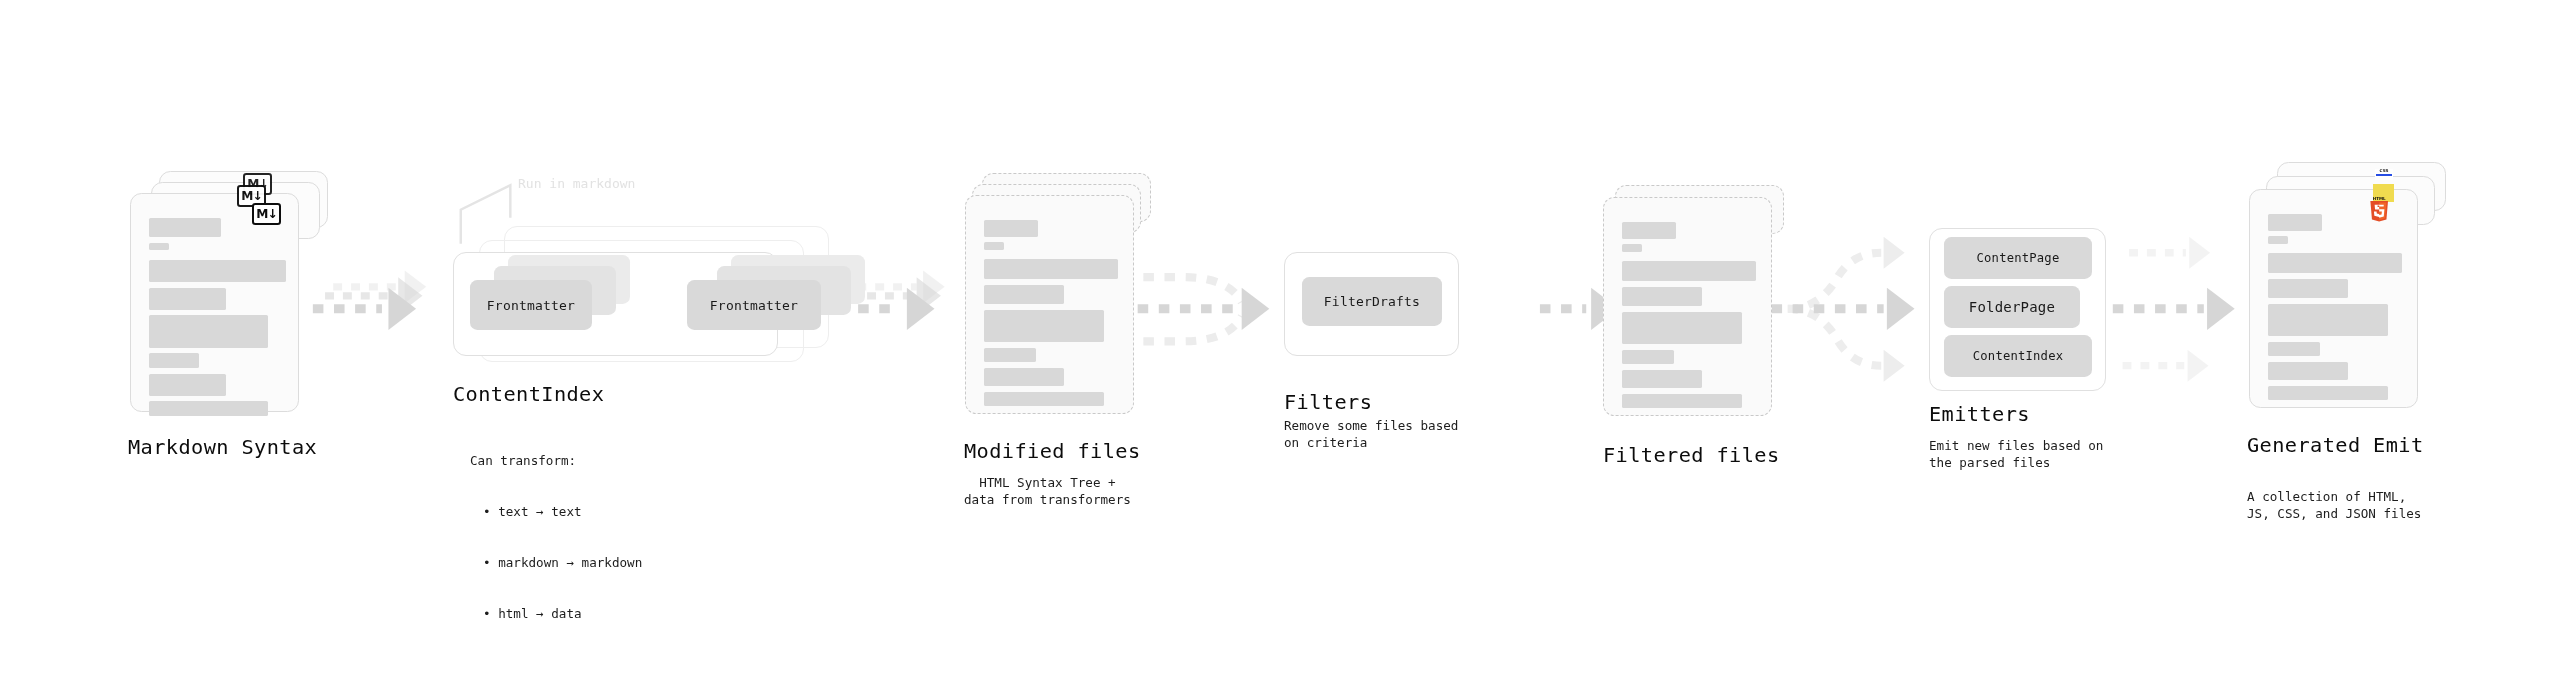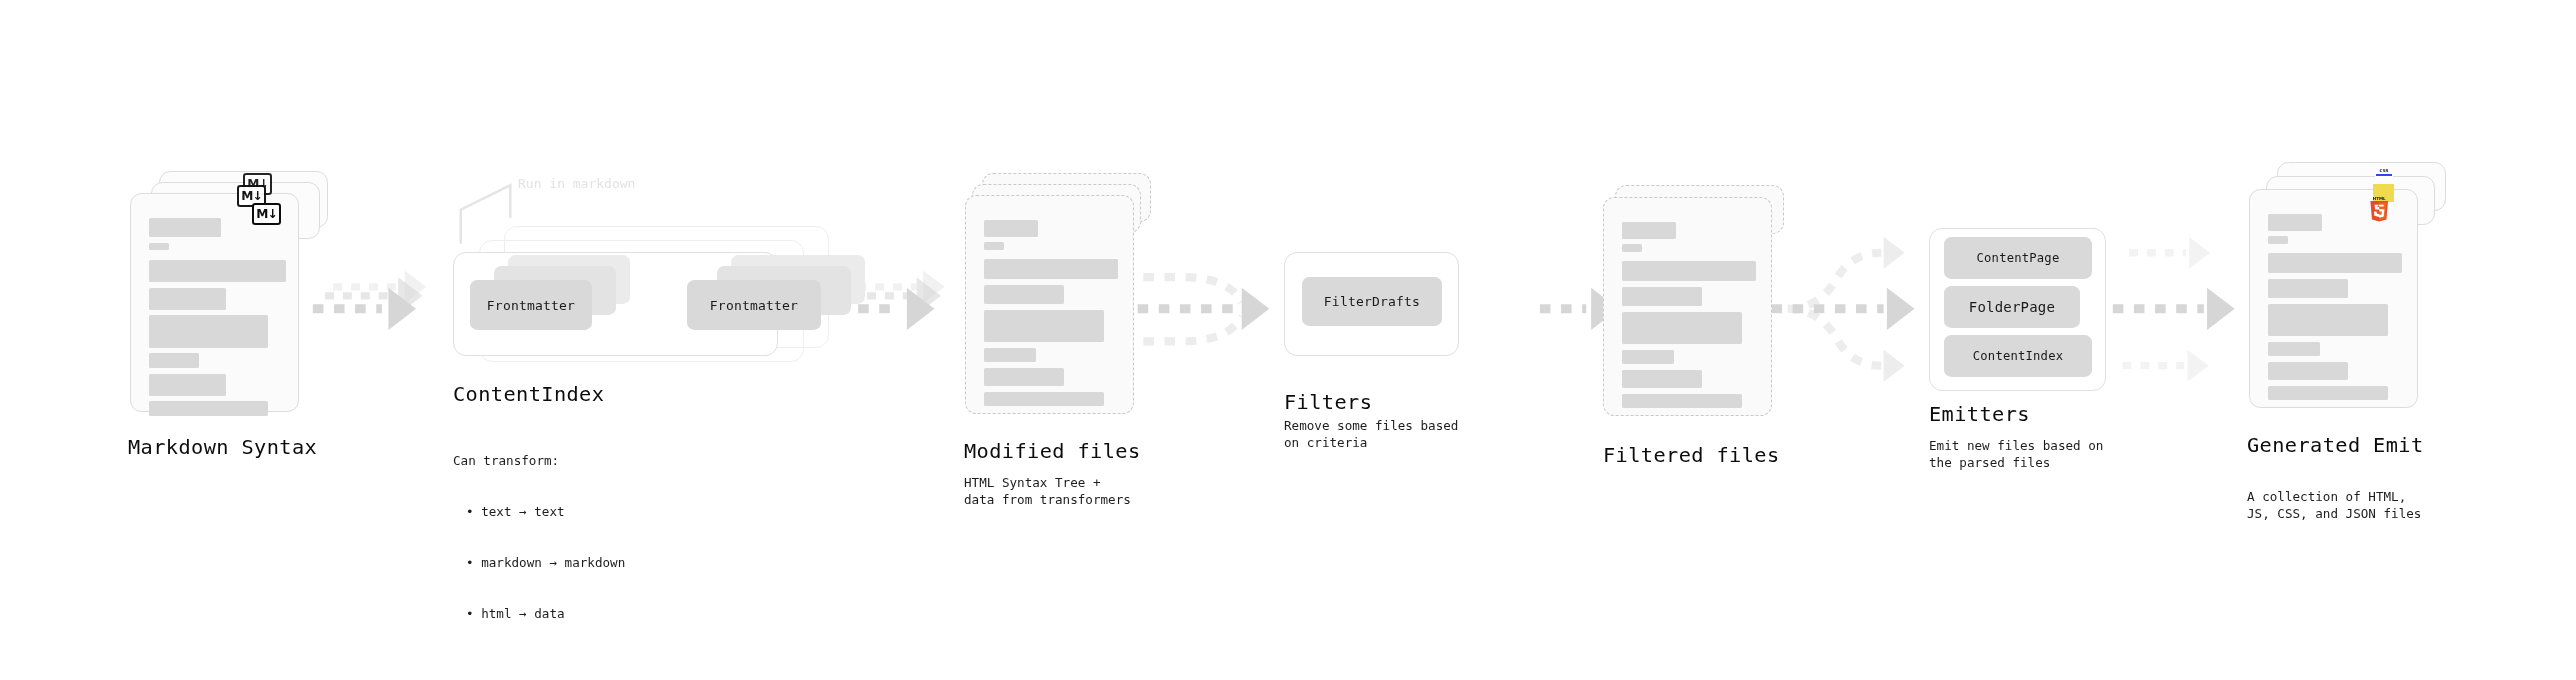--- a/index.html
+++ b/index.html
@@ -62,21 +62,21 @@
 
   
   .title{
     position:absolute;font-size:20.3px;color:#0c0c0c;
     letter-spacing:0.4px;white-space:nowrap;
   }
   .sub{
     position:absolute;font-size:12.6px;color:#1d1d1d;
     line-height:17px;white-space:pre;
   }
-  .sub .li{display:block;}
+  .sub .li{display:block;margin-left:17px;}
   .hint{
     position:absolute;font-size:13px;color:#e2e2e2;white-space:nowrap;
   }
 
   
   #arrows{position:absolute;left:0;top:0;width:2576px;height:681px;pointer-events:none;}
 </style>
 </head>
 <body>
 
@@ -235,21 +235,21 @@
         <div class="ln" style="width:19.5px;height:7.3px;margin-bottom:9.8px;"></div>
         <div class="ln" style="width:134px;height:19.5px;"></div>
         <div class="ln" style="width:80px;height:19.5px;"></div>
         <div class="ln" style="width:120px;height:32.5px;"></div>
         <div class="ln" style="width:52px;height:14px;"></div>
         <div class="ln" style="width:80px;height:18.7px;"></div>
         <div class="ln" style="width:120px;height:14px;"></div>
       </div>
     </div>
     <div class="title" style="left:964px;top:439px;">Modified files</div>
-    <div class="sub" style="left:964px;top:474px;">HTML Syntax Tree +
+    <div class="sub" style="left:964px;top:474px;text-align:center;">HTML Syntax Tree +
 data from transformers</div>
   </div>
 
   <div>
     <div class="groupbox" style="left:1284px;top:252px;width:175px;height:104px;"></div>
     <div class="chip" style="left:1302px;top:277px;width:140px;height:49px;">FilterDrafts</div>
     <div class="title" style="left:1284px;top:382px;margin-top:8px;">Filters</div>
     <div class="sub" style="left:1284px;top:417px;">Remove some files based
 on criteria</div>
   </div>

